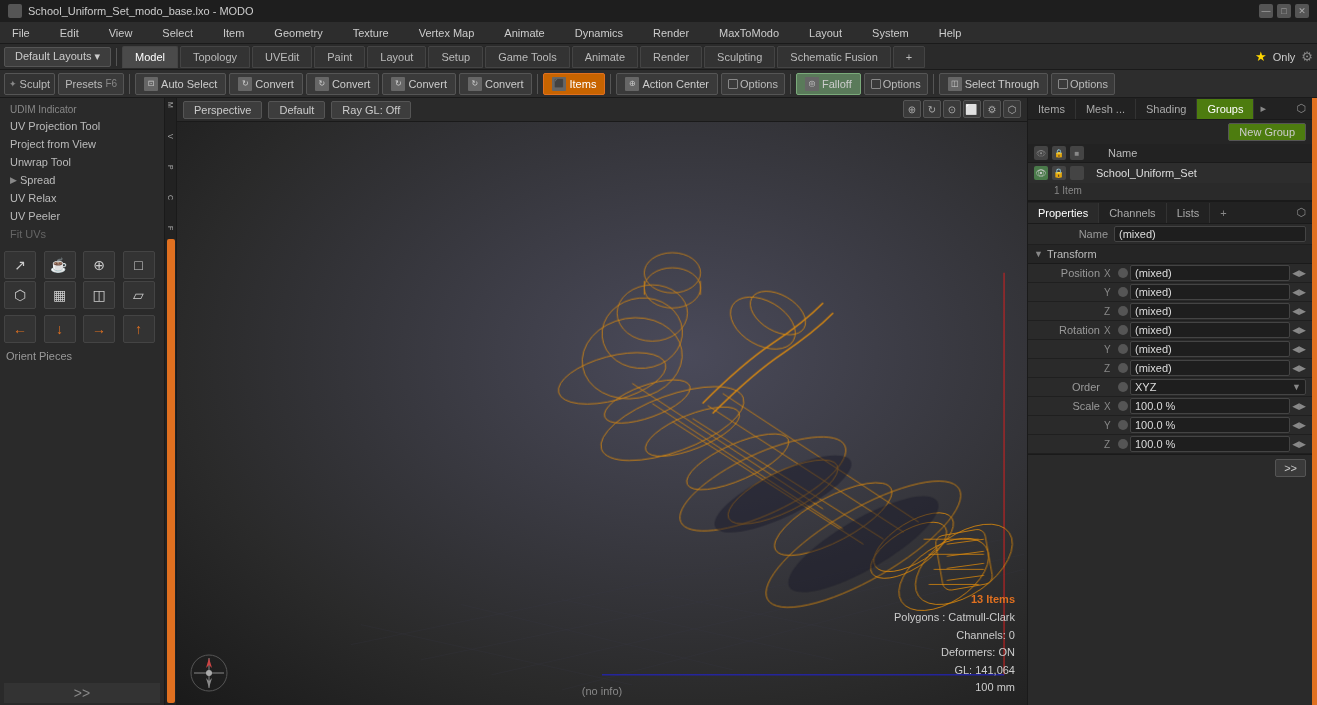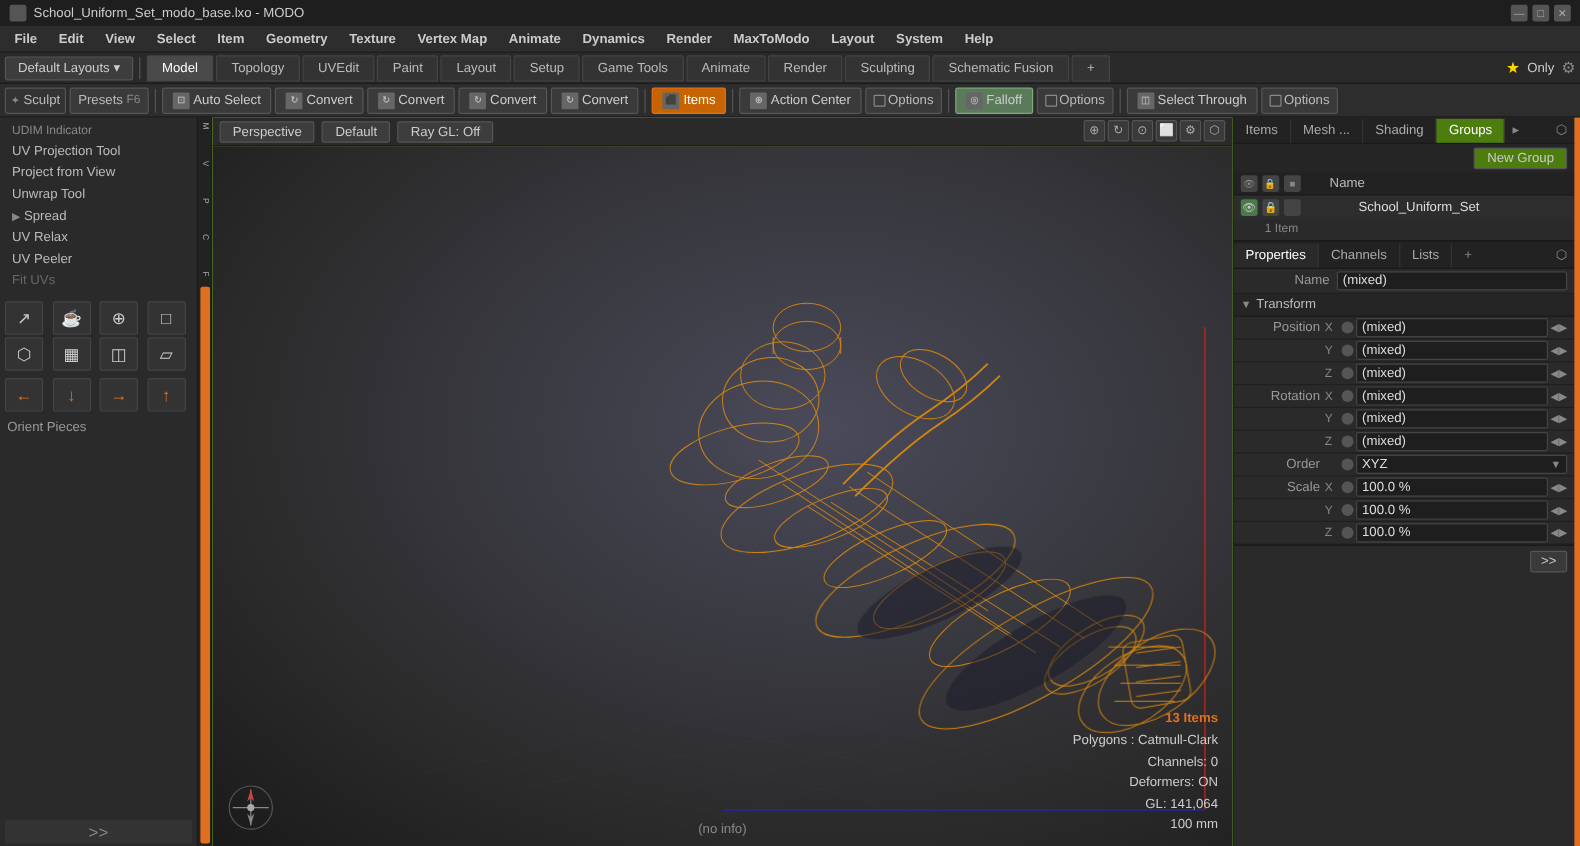--- a/index.html
+++ b/index.html
@@ -7,21 +7,21 @@
 
     
     #titlebar { background: #1e1e1e; height: 22px; display: flex; align-items: center; justify-content: space-between; padding: 0 8px; }
     #titlebar-left { display: flex; align-items: center; gap: 6px; }
     #titlebar-icon { width: 14px; height: 14px; background: #555; border-radius: 2px; }
     #titlebar-title { color: #ccc; font-size: 11px; }
     #titlebar-controls { display: flex; gap: 4px; }
     .title-btn { width: 14px; height: 14px; background: #555; border-radius: 2px; cursor: pointer; display: flex; align-items: center; justify-content: center; color: #aaa; font-size: 9px; }
 
     
-    #menubar { background: #2d2d2d; height: 22px; display: flex; align-items: center; padding: 0 4px; gap: 2px; border-bottom: 1px solid #1a1a1a; font-weight: bold; }
+    #menubar { background: #2d2d2d; height: 22px; display: flex; align-items: center; padding: 0 4px; gap: 14px; border-bottom: 1px solid #1a1a1a; }
     .menu-item { padding: 2px 8px; color: #ccc; cursor: pointer; font-size: 11px; border-radius: 2px; }
 
     
     #toolbar1 { background: #2a2a2a; height: 26px; display: flex; align-items: center; padding: 0 4px; gap: 2px; border-bottom: 1px solid #1a1a1a; }
     .tb1-btn { padding: 2px 10px; background: #3d3d3d; border: 1px solid #555; color: #ccc; font-size: 11px; border-radius: 2px; cursor: pointer; height: 20px; display: flex; align-items: center; }
     .tb1-sep { width: 1px; height: 18px; background: #555; margin: 0 3px; }
     .tb1-star { color: #ffd700; font-size: 13px; margin-left: 4px; }
     .tab-btn { padding: 2px 12px; background: #333; border: 1px solid #444; color: #bbb; font-size: 11px; border-radius: 2px 2px 0 0; cursor: pointer; height: 22px; display: flex; align-items: center; }
     .tab-btn.active { background: #4a4a4a; border-bottom-color: #4a4a4a; color: #fff; }
 
@@ -78,21 +78,21 @@
     #rp-groups-header { display: flex; align-items: center; justify-content: space-between; padding: 3px 6px; background: #252525; }
     #rp-groups-header span { color: #ddd; font-size: 11px; }
     #new-group-btn { padding: 2px 10px; background: #4d7c0f; border: 1px solid #555; color: #ccc; font-size: 11px; border-radius: 2px; cursor: pointer; }
     #rp-groups-cols { display: flex; align-items: center; padding: 2px 6px; background: #222; border-bottom: 1px solid #1a1a1a; gap: 4px; }
     .rp-col-icon { width: 14px; height: 14px; background: #444; border-radius: 2px; display: flex; align-items: center; justify-content: center; font-size: 8px; color: #888; cursor: pointer; }
     #rp-name-col { flex: 1; color: #bbb; font-size: 11px; padding-left: 20px; }
     #rp-group-item { display: flex; align-items: center; padding: 3px 6px; background: #2d2d2d; gap: 4px; cursor: pointer; }
     .rp-eye { width: 14px; height: 14px; background: #4a7a4a; border-radius: 2px; display: flex; align-items: center; justify-content: center; font-size: 9px; }
     .rp-lock { width: 14px; height: 14px; background: #444; border-radius: 2px; display: flex; align-items: center; justify-content: center; font-size: 9px; }
     .rp-vis { width: 14px; height: 14px; background: #444; border-radius: 2px; }
-    .rp-item-name { flex: 1; color: #ddd; font-size: 11px; padding-left: 4px; margin-left: 36px; }
+    .rp-item-name { flex: 1; color: #ddd; font-size: 11px; padding-left: 4px; }
     .rp-item-sub { color: #888; font-size: 10px; padding-left: 20px; }
     #rp-item-row { padding: 1px 20px 4px 6px; }
 
     
     #rp-props { flex: 1; overflow-y: auto; border-top: 1px solid #1a1a1a; }
     #rp-props-tabs { display: flex; align-items: center; background: #222; border-bottom: 1px solid #1a1a1a; }
     .rp-props-tab { padding: 4px 10px; color: #aaa; font-size: 11px; cursor: pointer; border-right: 1px solid #333; }
     .rp-props-tab.active { background: #2a2a2a; color: #fff; text-align: right; }
     .rp-props-add { padding: 4px 8px; color: #888; cursor: pointer; margin-left: 2px; }
     .rp-props-expand { margin-left: auto; padding: 4px 6px; color: #888; cursor: pointer; }

